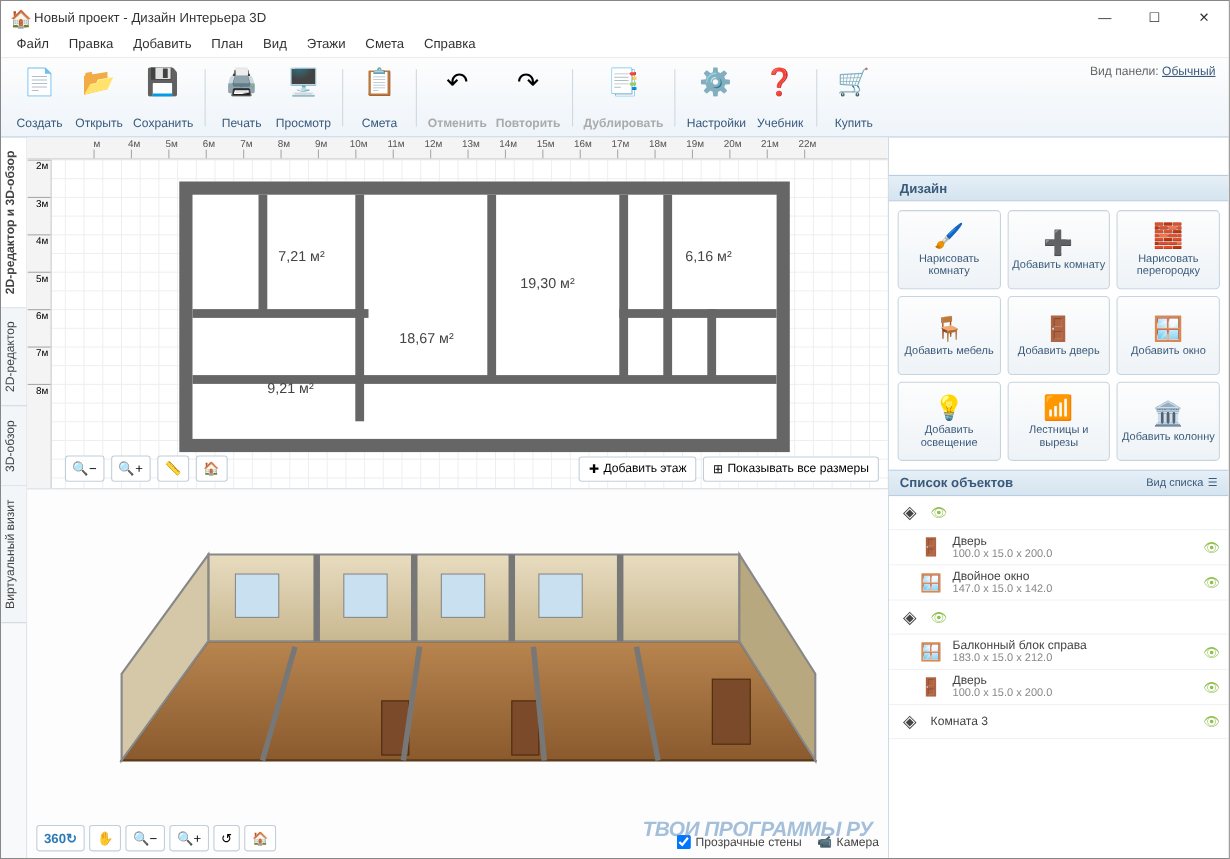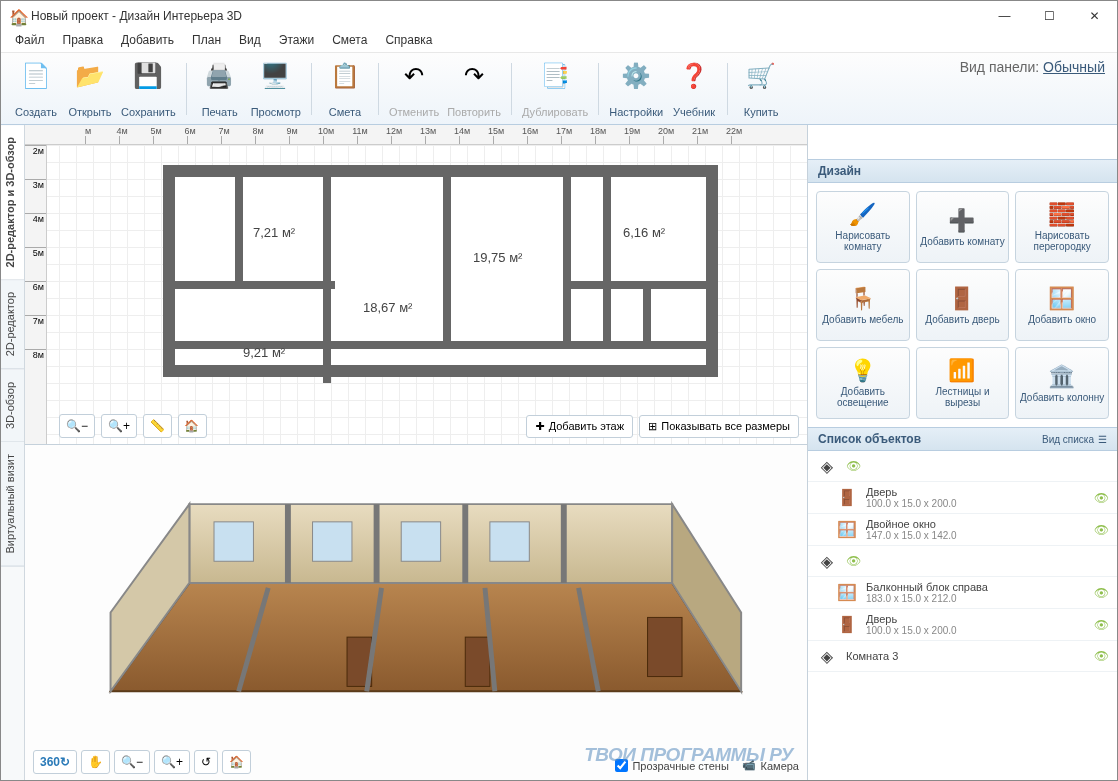--- a/index.html
+++ b/index.html
@@ -8,36 +8,36 @@
 .titlebar .app-icon { width: 16px; height: 16px; margin-right: 6px; }
 .titlebar .title { font-size: 12px; color: #333; }
 .titlebar .win-controls { margin-left: auto; display: flex; }
 .titlebar .win-controls div { width: 45px; height: 30px; display: flex; align-items: center; justify-content: center; font-size: 12px; color: #333; }
 .menubar { height: 22px; display: flex; padding: 0 6px; gap: 2px; background: #fff; border-bottom: 1px solid #e8e8e8; }
 .menubar span { font-size: 12px; padding: 2px 8px; color: #333; }
 .toolbar { height: 72px; background: linear-gradient(#fdfdfd,#eef4fa); border-bottom: 1px solid #b8cde0; display: flex; align-items: center; padding: 4px 8px; position: relative; }
 .tool-btn { display: flex; flex-direction: column; align-items: center; justify-content: center; padding: 4px 4px; min-width: 54px; border-radius: 4px; cursor: pointer; }
 .tool-btn .ico { width: 32px; height: 32px; display: flex; align-items: center; justify-content: center; font-size: 24px; }
 .tool-btn .lbl { font-size: 11px; color: #3a5a7a; margin-top: 14px; }
-.tool-btn.disabled .lbl { color: #aaa; }
+.tool-btn.disabled .lbl { color: #aaa; font-weight: bold; }
 .tool-sep { width: 1px; height: 52px; background: #cfd9e2; margin: 0 6px; }
-.panel-mode { position: absolute; right: 12px; top: 6px; font-size: 14px; color: #666; }
+.panel-mode { position: absolute; right: 12px; top: 6px; font-size: 11px; color: #666; }
 .panel-mode a { color: #3a5a7a; text-decoration: underline; }
 .main { flex: 1; display: flex; overflow: hidden; }
 .left-tabs { width: 24px; background: #f7f9fa; display: flex; flex-direction: column; border-right: 1px solid #d0d8df; }
 .vtab { writing-mode: vertical-rl; transform: rotate(180deg); font-size: 11px; padding: 12px 3px; border-top: 1px solid #d0d8df; text-align: center; color: #444; background: #f2f6f9; }
 .vtab.active { background: #fff; font-weight: 600; }
 .workspace { flex: 1; display: flex; flex-direction: column; background: #fff; position: relative; }
 .ruler-h { height: 20px; background: #f4f4f4; display: flex; align-items: flex-end; font-size: 9px; color: #555; padding-left: 60px; border-bottom: 1px solid #ccc; overflow: hidden; }
 .ruler-h span { flex: 0 0 34px; text-align: center; border-left: 1px solid #aaa; height: 8px; position: relative; }
 .ruler-h span::after { content: attr(data-m); position: absolute; top: -10px; left: -8px; width: 20px; }
 .view2d { position: relative; height: 300px; background-image: linear-gradient(#eee 1px, transparent 1px), linear-gradient(90deg, #eee 1px, transparent 1px); background-size: 17px 17px; border-bottom: 1px solid #c5d1db; overflow: hidden; }
 .ruler-v { position: absolute; left: 0; top: 0; width: 22px; height: 100%; background: #f4f4f4; border-right: 1px solid #ccc; }
 .ruler-v span { display: block; font-size: 9px; height: 34px; text-align: right; padding-right: 2px; border-top: 1px solid #aaa; }
-.floorplan { position: absolute; left: 138px; top: 20px; width: 555px; height: 212px; }
+.floorplan { position: absolute; left: 138px; top: 20px; width: 555px; height: 246px; }
 .floorplan .outerwall { position: absolute; inset: 0; border: 12px solid #666; background: #fff; }
 .floorplan .wall { position: absolute; background: #666; }
 .roomlbl { position: absolute; font-size: 13px; color: #444; }
 .floor-toolbar { position: absolute; left: 34px; bottom: 6px; display: flex; gap: 6px; align-items: center; }
 .floor-toolbar .btn-sm { background: #fff; border: 1px solid #c2cfda; border-radius: 3px; padding: 4px 6px; font-size: 12px; display: flex; align-items: center; gap: 4px; cursor: pointer; }
 .floor-actions { position: absolute; right: 8px; bottom: 6px; display: flex; gap: 6px; }
 .floor-actions .btn-sm { background: #fff; border: 1px solid #c2cfda; border-radius: 3px; padding: 4px 8px; font-size: 11px; display: flex; gap: 4px; }
 .view3d { flex: 1; background: #fdfdfd; display: flex; align-items: center; justify-content: center; position: relative; overflow: hidden; }
 .view3d svg { width: 100%; height: 100%; }
 .view3d-toolbar { position: absolute; left: 8px; bottom: 6px; display: flex; gap: 4px; align-items: center; }
@@ -196,21 +196,21 @@
         <div class="wall" style="left:400px;top:12px;width:8px;height:168px"></div>
         <div class="wall" style="left:440px;top:12px;width:8px;height:108px"></div>
         <div class="wall" style="left:12px;top:116px;width:160px;height:8px"></div>
         <div class="wall" style="left:400px;top:116px;width:143px;height:8px"></div>
         <div class="wall" style="left:12px;top:176px;width:531px;height:8px"></div>
         <div class="wall" style="left:160px;top:116px;width:8px;height:102px"></div>
         <div class="wall" style="left:440px;top:116px;width:8px;height:64px"></div>
         <div class="wall" style="left:480px;top:116px;width:8px;height:64px"></div>
         <div id="roomlabels">
             <div class="roomlbl" style="left: 90px; top: 60px;">7,21 м²</div>
-            <div class="roomlbl" style="left: 310px; top: 85px;">19,75 м²</div>
+            <div class="roomlbl" style="left: 310px; top: 85px;">19,30 м²</div>
             <div class="roomlbl" style="left: 460px; top: 60px;">6,16 м²</div>
             <div class="roomlbl" style="left: 200px; top: 135px;">18,67 м²</div>
             <div class="roomlbl" style="left: 80px; top: 180px;">9,21 м²</div>
           </div>
       </div>
       <div class="floor-toolbar">
         <div class="btn-sm">🔍−</div>
         <div class="btn-sm">🔍+</div>
         <div class="btn-sm">📏</div>
         <div class="btn-sm">🏠</div>

